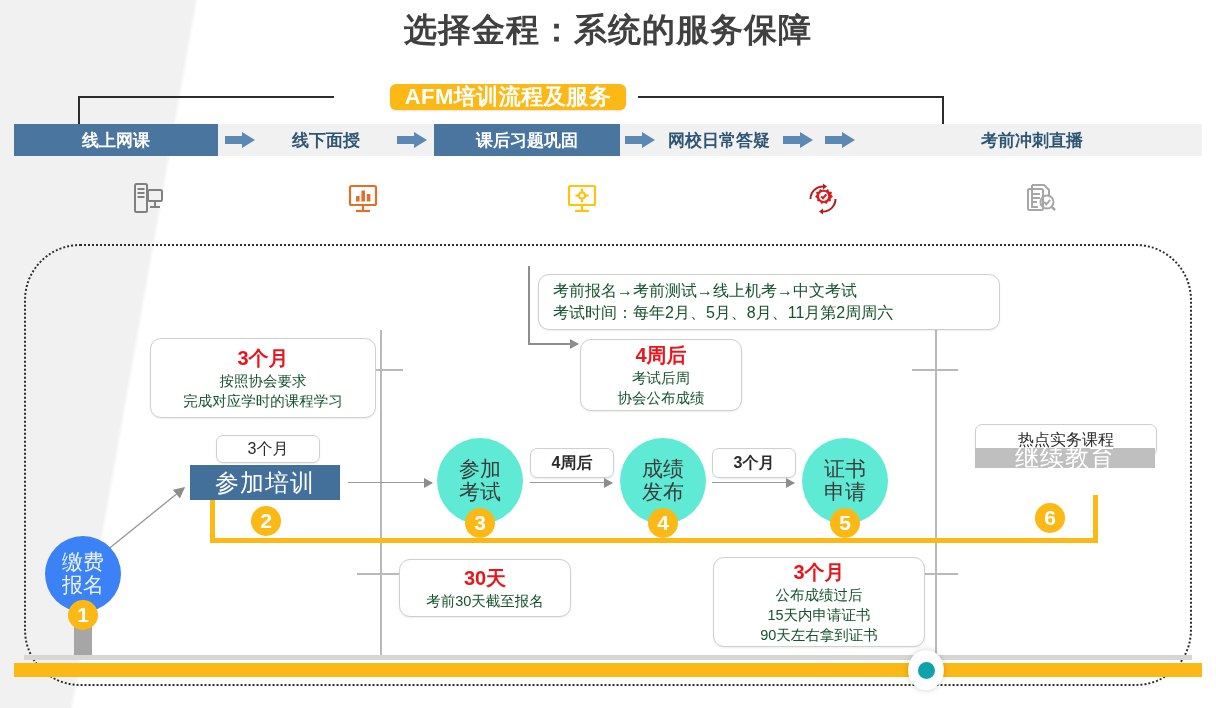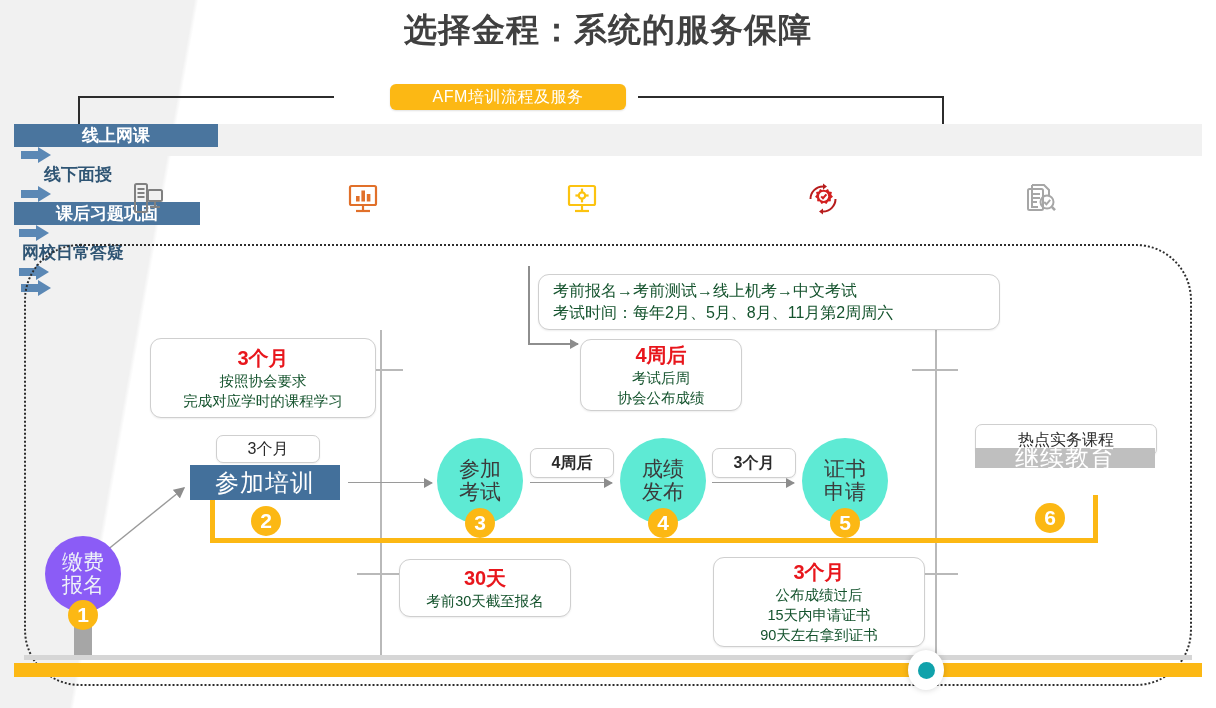--- a/index.html
+++ b/index.html
@@ -29,28 +29,28 @@
   
   .bracket{position:absolute;left:78px;top:96px;width:866px;height:30px;}
   .bracket .bl{position:absolute;left:0;top:0;width:1.6px;height:30px;background:#2c2c2c;}
   .bracket .br{position:absolute;right:0;top:0;width:1.6px;height:30px;background:#2c2c2c;}
   .bracket .bt1{position:absolute;left:0;top:0;height:1.6px;background:#2c2c2c;width:256px;}
   .bracket .bt2{position:absolute;right:0;top:0;height:1.6px;background:#2c2c2c;width:306px;}
   .afm-badge{
     position:absolute;left:390px;top:84px;width:236px;height:26px;
     background:#fcb814;border-radius:6px;
     display:flex;align-items:center;justify-content:center;
-    color:#ffffff;font-size:16px;font-weight:normal;letter-spacing:0.5px;
+    color:#ffffff;font-size:22px;font-weight:bold;letter-spacing:0.5px;
     box-shadow:0 1px 2px rgba(0,0,0,.12);
   }
 
   
   .band{
     position:absolute;left:14px;top:124px;width:1188px;height:32px;
-    background:#f1f1f1;display:flex;align-items:stretch;flex-direction:column;
+    background:#f1f1f1;display:flex;align-items:stretch;
   }
   .seg{display:flex;align-items:center;justify-content:center;position:relative;}
   .seg.filled{background:#4a759e;}
   .seg .seg-label{font-size:17px;font-weight:bold;white-space:nowrap;}
   .seg.filled .seg-label{color:#ffffff;}
   .seg.plain .seg-label{color:#2f5574;}
   .arrowcell{display:flex;align-items:center;justify-content:center;}
   .arrow-glyph{
     width:30px;height:16px;position:relative;
   }
@@ -88,21 +88,21 @@
 
   
   .pole{position:absolute;left:74px;top:600px;width:18px;height:60px;background:#a6a6a6;}
 
   
   .circ{
     position:absolute;border-radius:50%;
     display:flex;flex-direction:column;align-items:center;justify-content:center;
     line-height:1.08;
   }
-  .circ.blue{background:#8b5cf6;color:#eef3f8;}
+  .circ.blue{background:#3b82f6;color:#eef3f8;}
   .circ.grey{background:#5eead4;color:#3b3b3b;}
   .circ .ln{font-size:21px;}
   .badge-num{
     position:absolute;border-radius:50%;background:#fcb814;color:#ffffff;
     display:flex;align-items:center;justify-content:center;
     font-size:21px;font-weight:bold;
   }
 
   
   .node-rect{

